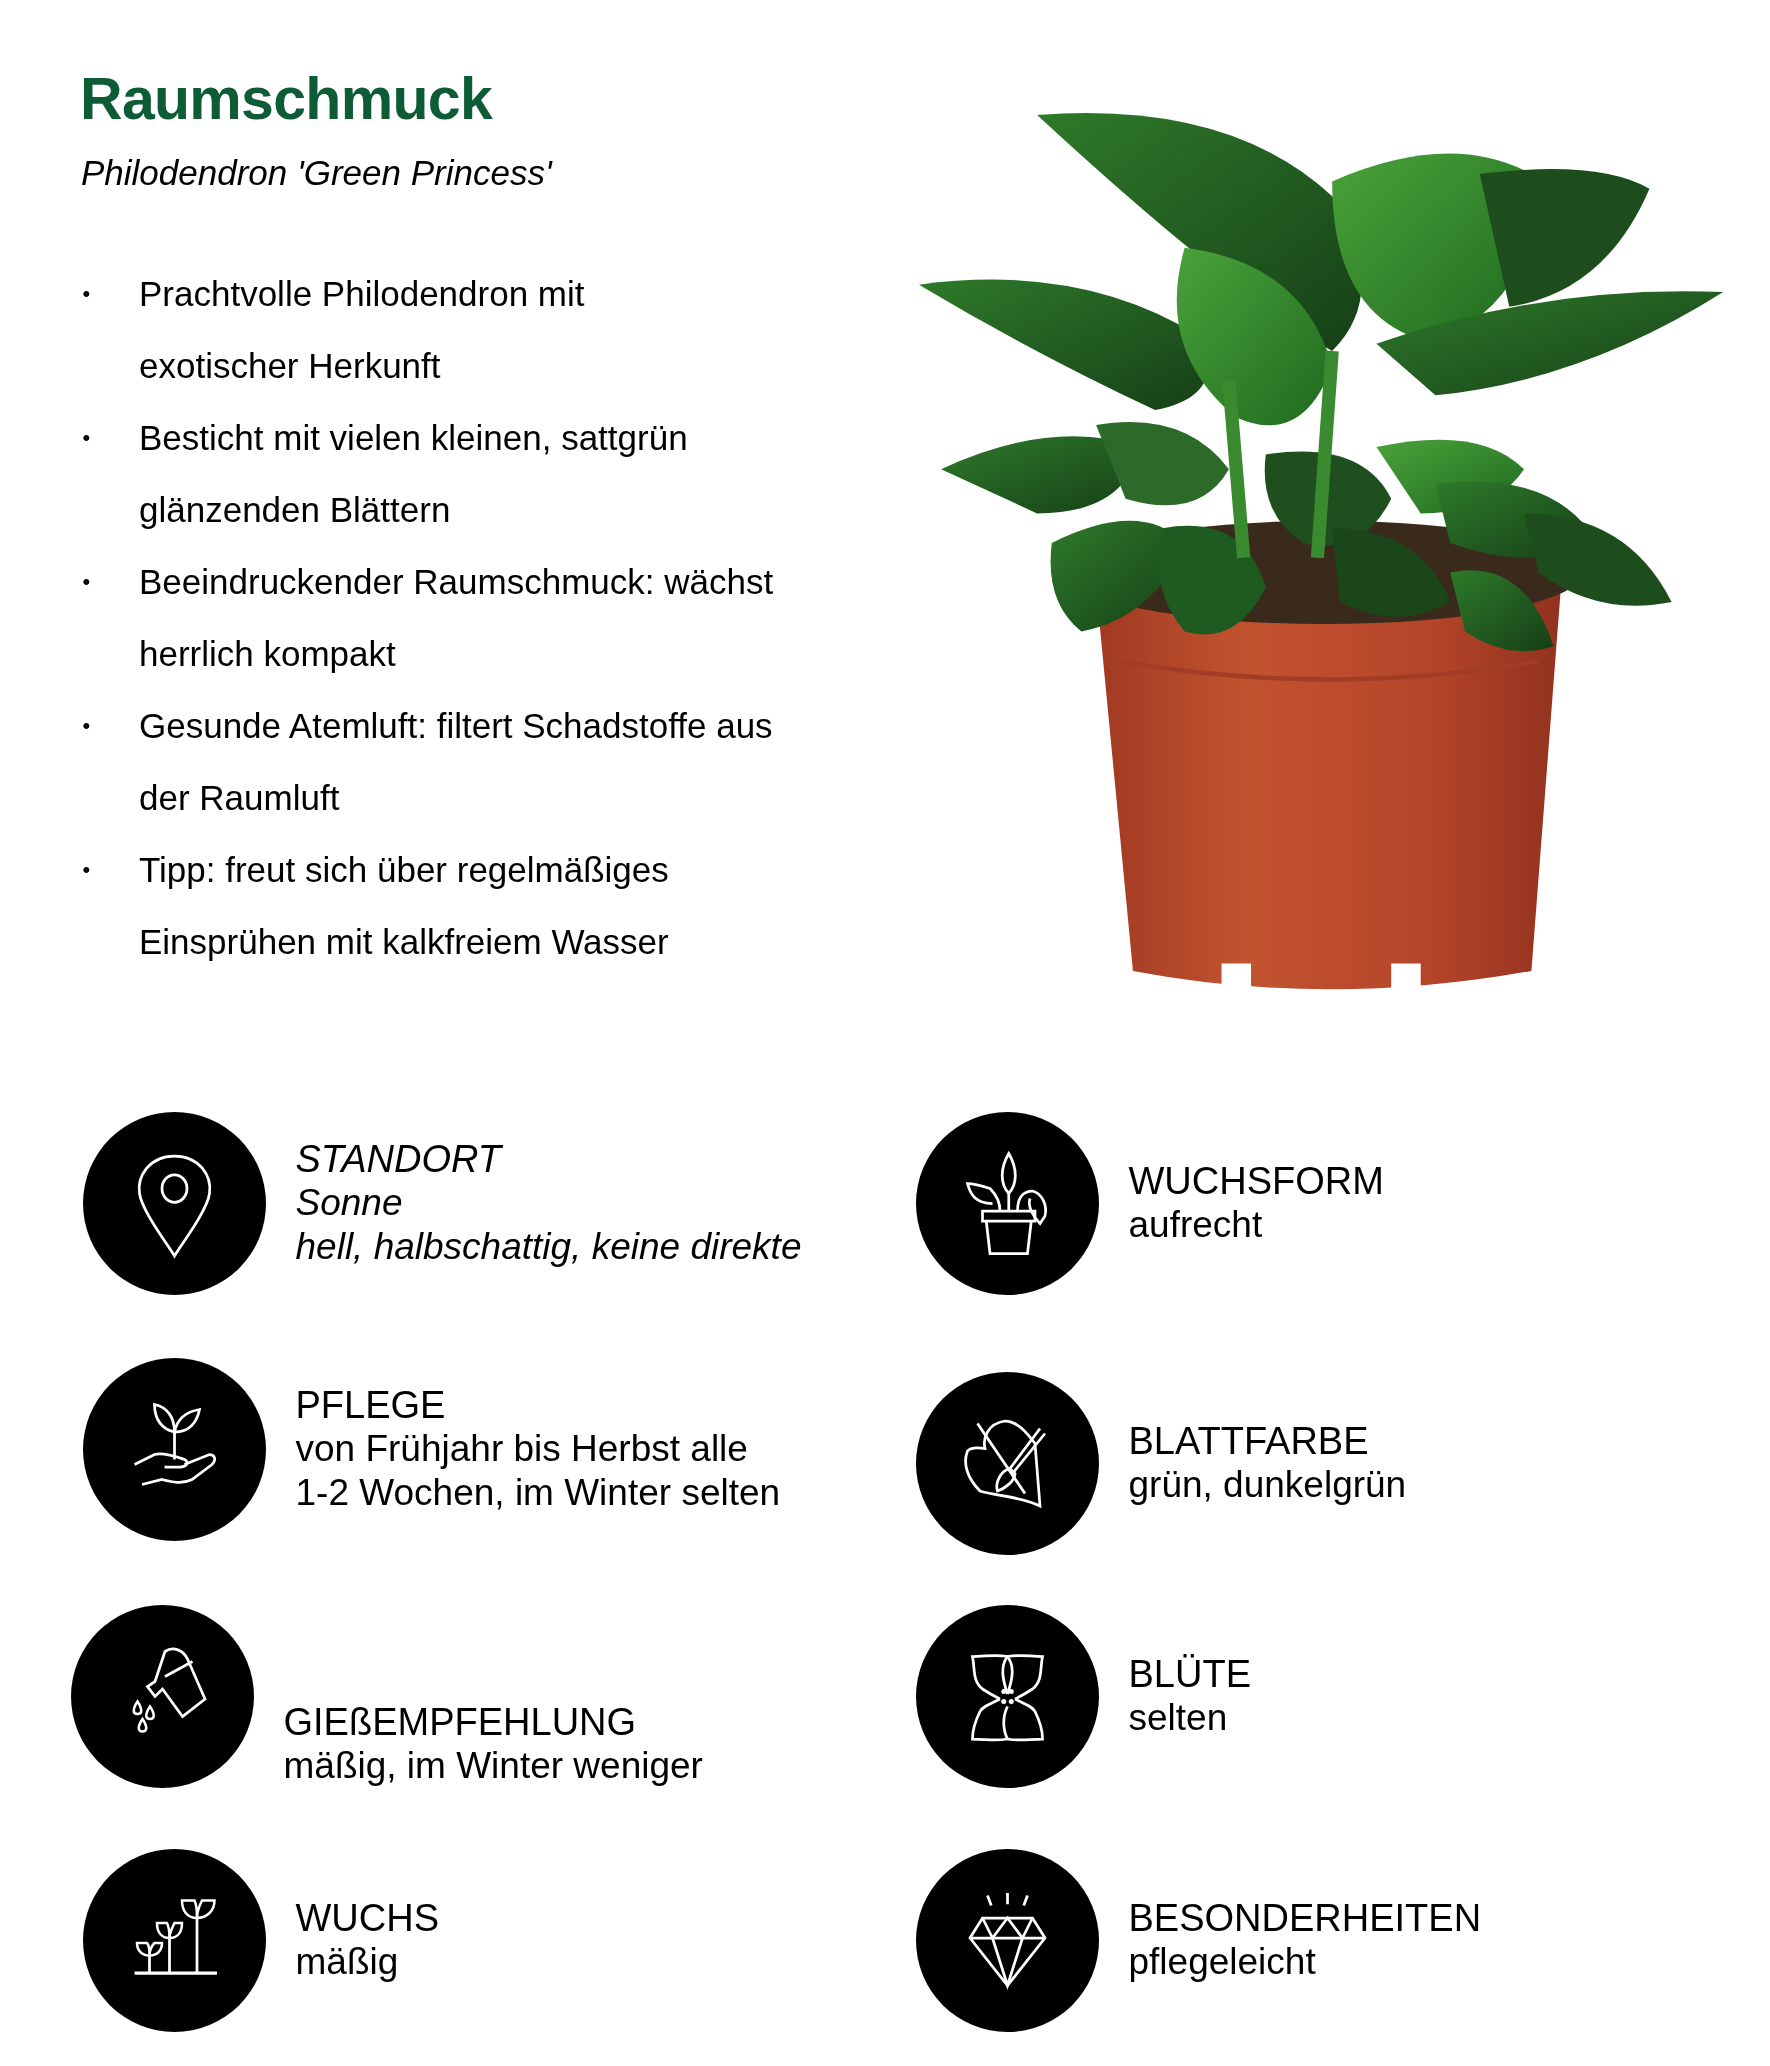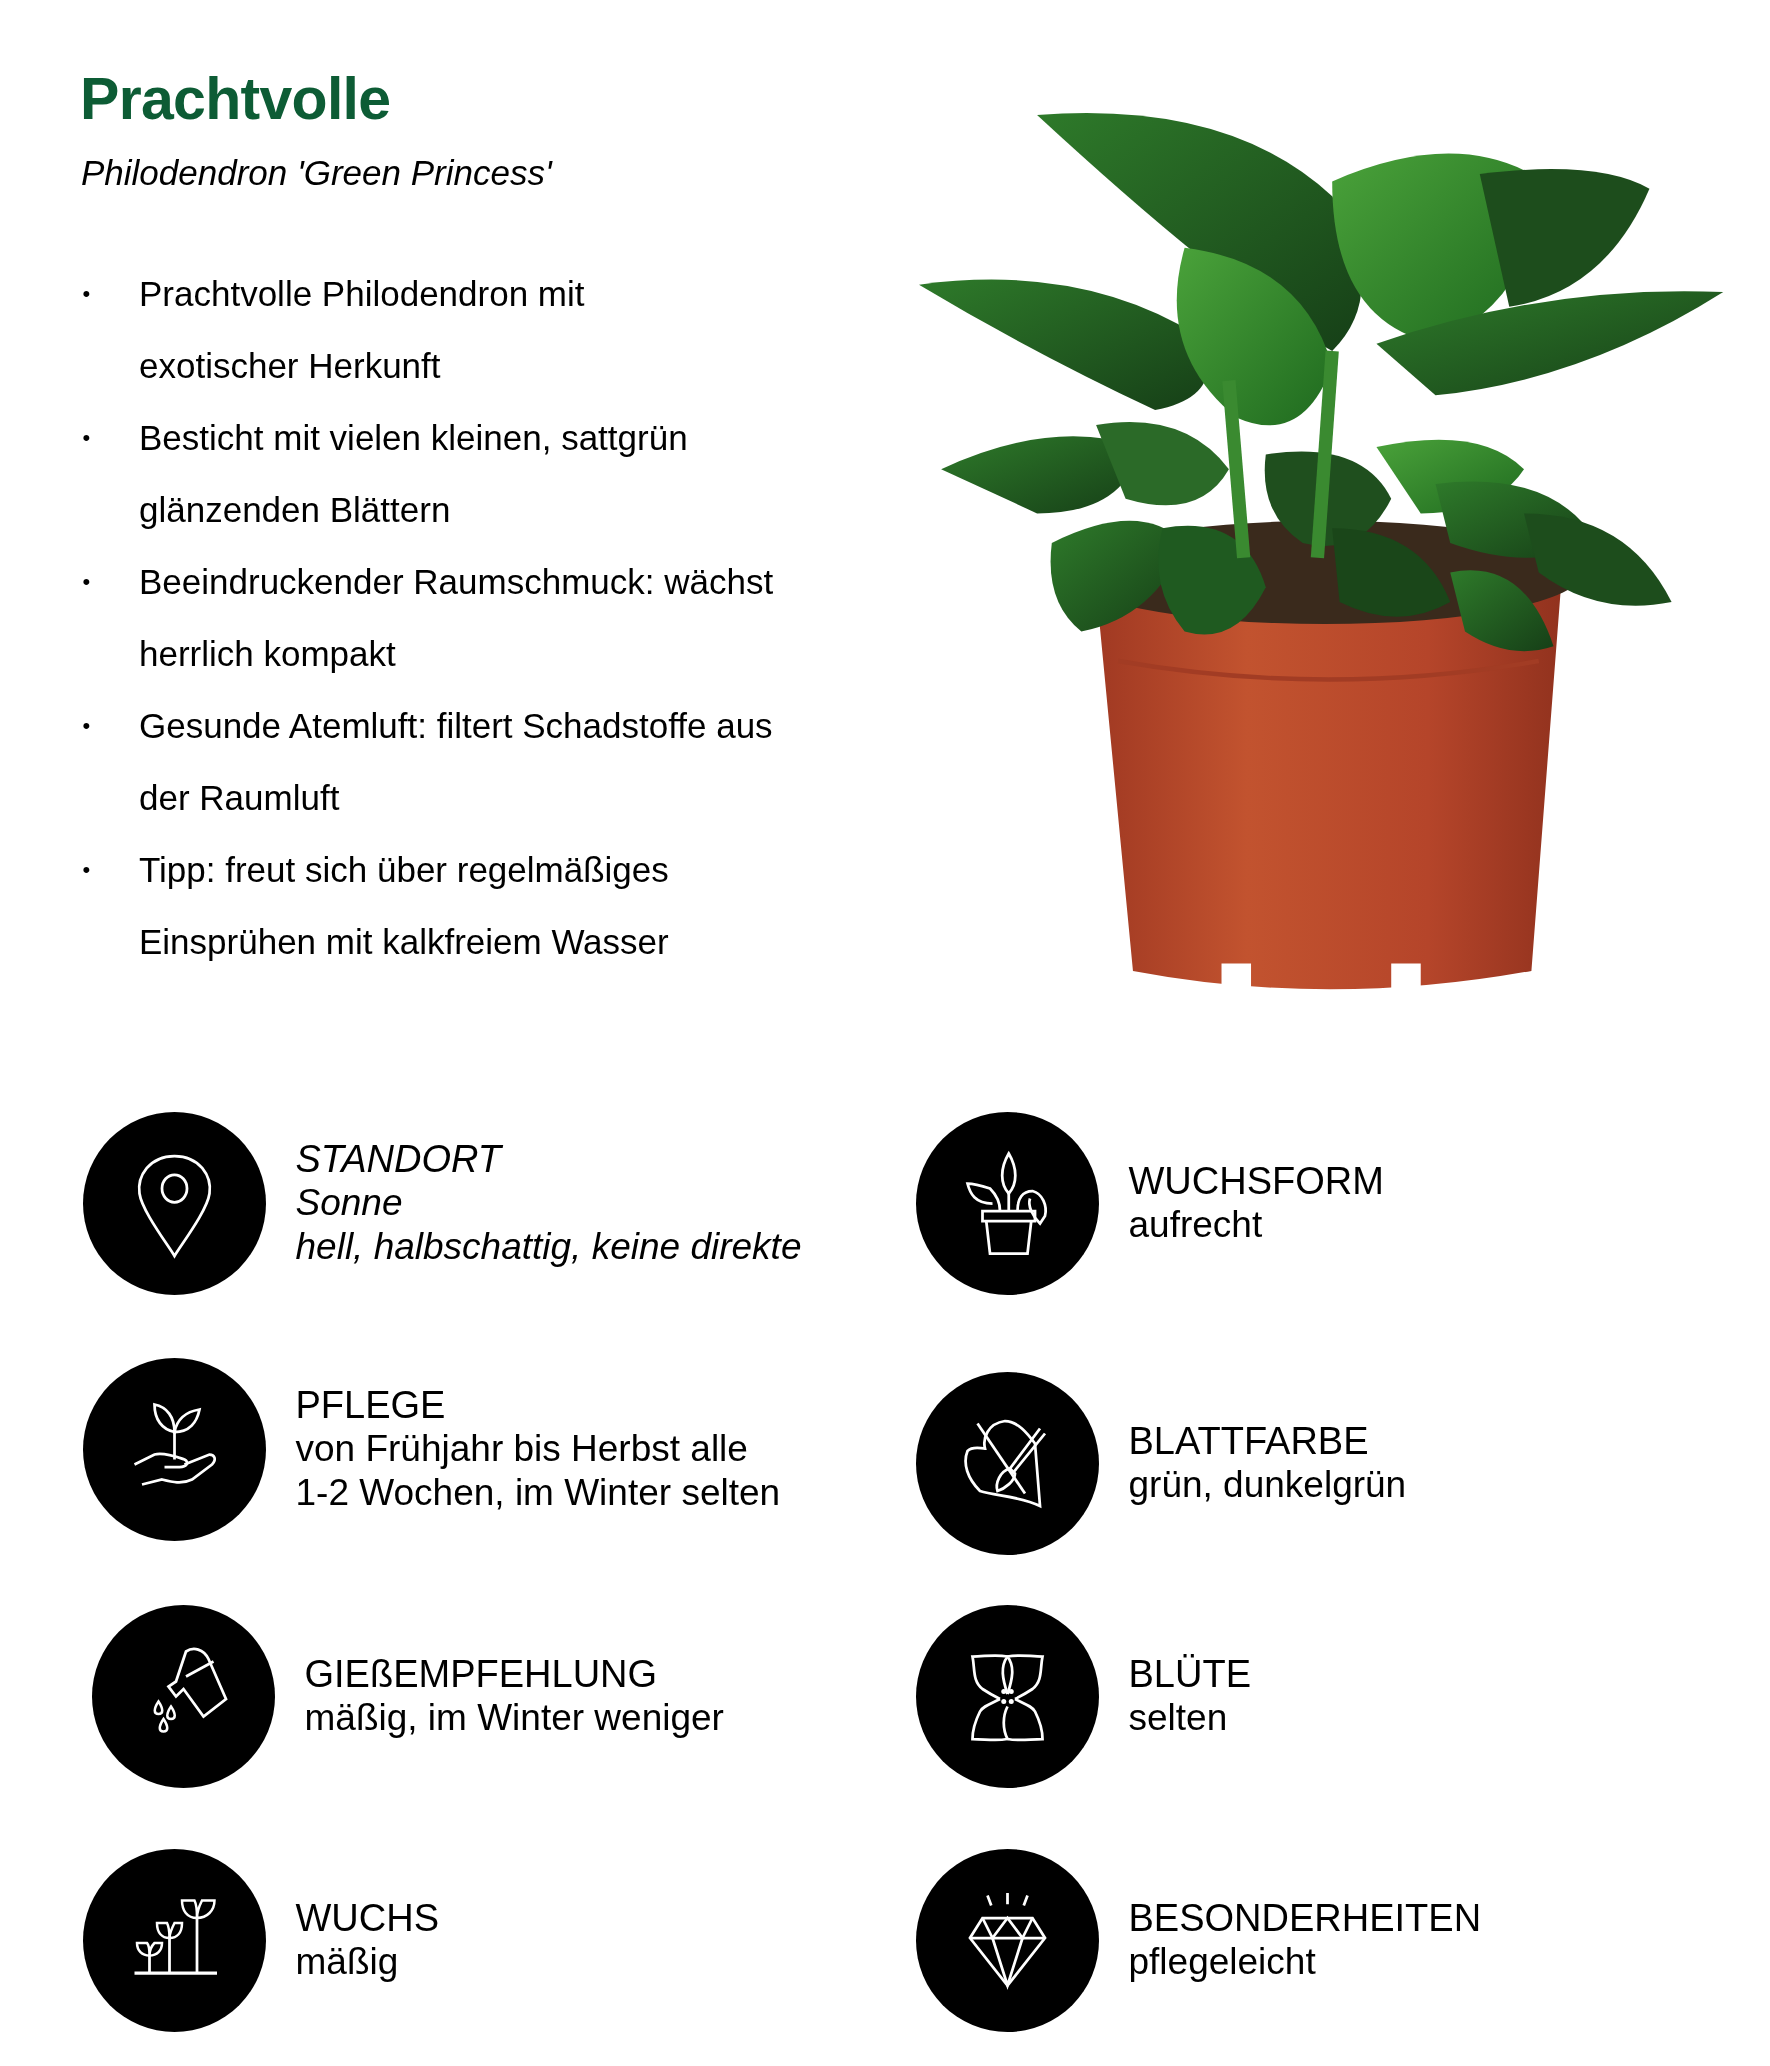--- a/index.html
+++ b/index.html
@@ -16,21 +16,21 @@
   .circle { width:183px; height:183px; border-radius:50%; background:#000; flex:none;
             display:flex; align-items:center; justify-content:center; }
   .circle svg { width:125px; height:125px; }
   .ftext { margin-left:29.5px; }
   .flabel { font-size:38px; line-height:43px; font-weight:normal; letter-spacing:0px; }
   .fvalue { font-size:37px; line-height:44px; }
 </style>
 </head>
 <body>
 
-<h1 class="title">Prachtvolle</h1>
+<h1 class="title">Raumschmuck</h1>
 <p class="subtitle">Philodendron 'Green Princess'</p>
 
 <ul class="bullets">
   <li class="bullet">
     <span class="dot">•</span>
     <div>Prachtvolle Philodendron mit</div>
     <div>exotischer Herkunft</div>
   </li>
   <li class="bullet">
     <span class="dot">•</span>
@@ -156,21 +156,21 @@
       <path d="M80 26 L54 58 M76 22 L52 54" stroke="#fff" stroke-width="2.2"></path>
       <path d="M52 54 C44 56 40 66 42 72 C48 70 56 64 56 58 Z" fill="none" stroke="#fff" stroke-width="2.2"></path>
     </svg>
   </div>
   <div class="ftext">
     <div class="flabel">BLATTFARBE</div>
     <div class="fvalue">grün, dunkelgrün</div>
   </div>
 </div>
 
-<div class="feature" style="left:92px; top:1605px;">
+<div class="feature" style="left:71px; top:1605px;align-items:flex-end;">
   <div class="circle">
     <svg viewBox="0 0 100 100">
       <path d="M52 14 C58 10 66 12 70 20 L84 52 L66 66 L50 44 L44 50 L38 42 L44 38 L52 14 Z" fill="none" stroke="#fff" stroke-width="2.2"></path>
       <path d="M52 34 L74 22" stroke="#fff" stroke-width="2.2"></path>
       <path d="M30 54 C26 60 26 64 30 64 C34 64 34 60 30 54 Z" fill="none" stroke="#fff" stroke-width="2"></path>
       <path d="M40 58 C36 64 36 68 40 68 C44 68 44 64 40 58 Z" fill="none" stroke="#fff" stroke-width="2"></path>
       <path d="M34 68 C30 74 30 78 34 78 C38 78 38 74 34 68 Z" fill="none" stroke="#fff" stroke-width="2"></path>
     </svg>
   </div>
   <div class="ftext">

